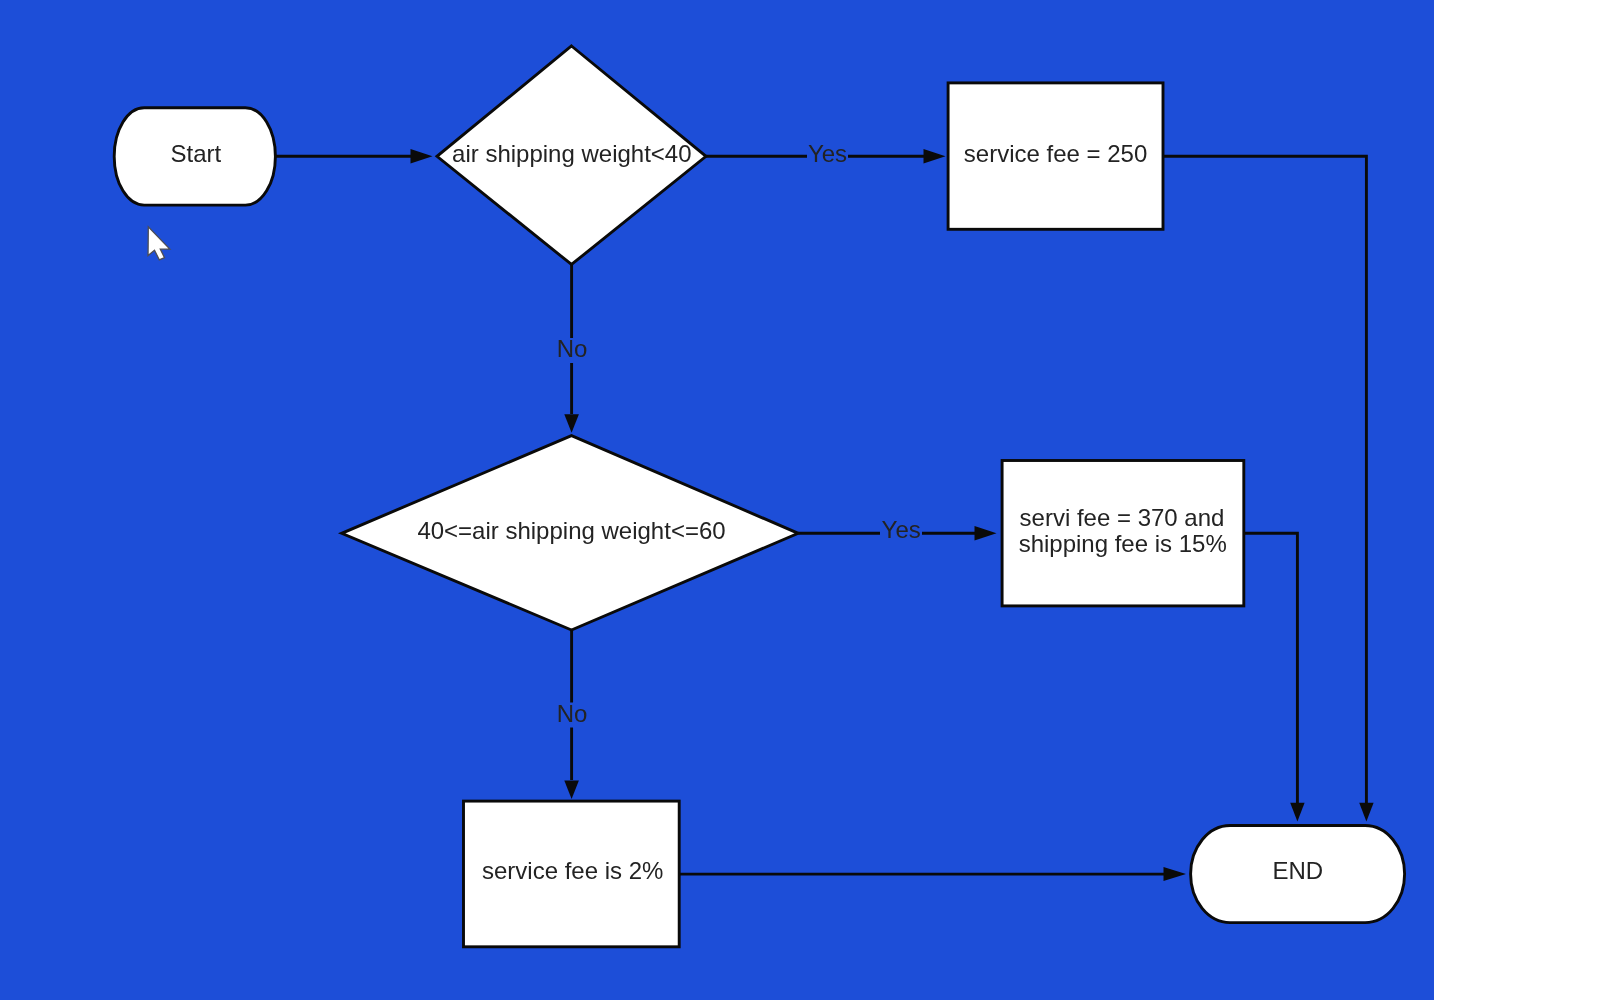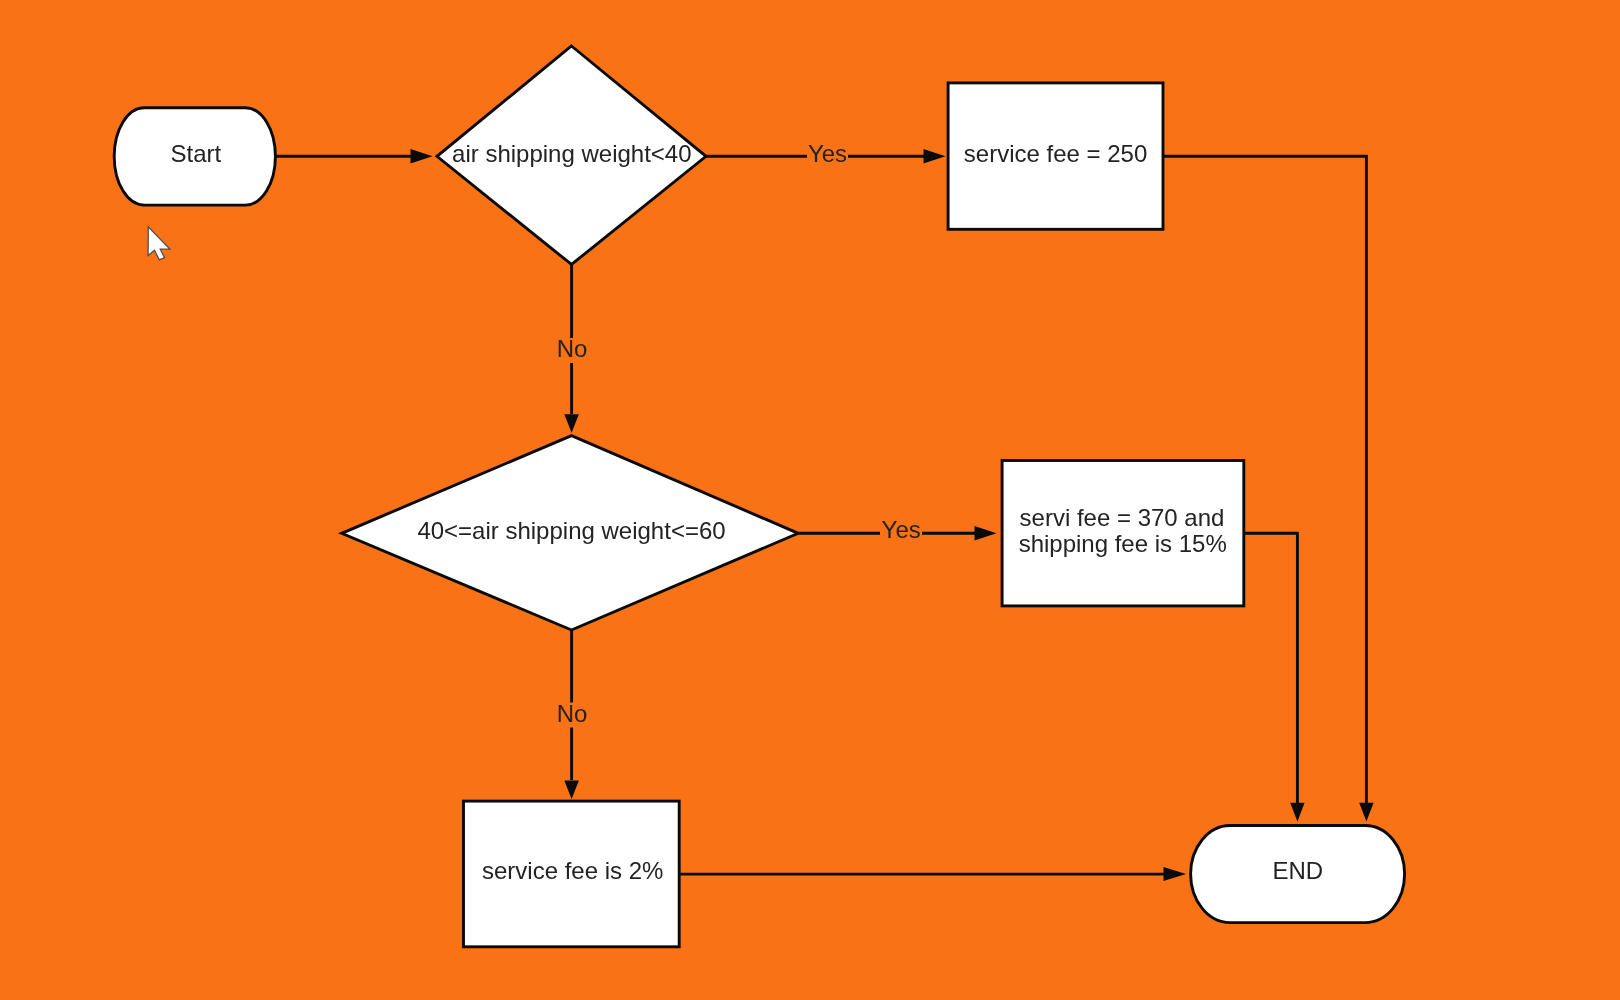--- a/index.html
+++ b/index.html
@@ -3,21 +3,21 @@
 <meta charset="utf-8">
 <title>Flowchart</title>
 <style>
   html, body { margin:0; padding:0; }
   body {
     width:1620px; height:1000px;
     background:#ffffff;
     font-family:"Liberation Sans", sans-serif;
     overflow:hidden;
   }
-  #canvas { position:relative; width:1620px; height:1000px; background:#f97316;text-decoration:underline; }
+  #canvas { position:relative; width:1434px; height:1000px; background:#1d4ed8;text-decoration:underline; }
   svg#flow { position:absolute; left:0; top:0; display:block; }
   .node-shape { fill:#ffffff; stroke:#0a0a0a; stroke-width:2.9; }
   .edge { stroke:#0a0a0a; stroke-width:2.9; fill:none; }
   .arrowhead { fill:#0a0a0a; stroke:none; }
   .nodetext, .edgetext {
     font-family:"Liberation Sans", sans-serif;
     font-size:24px;
     fill:#232323;
     text-anchor:middle;
   }

